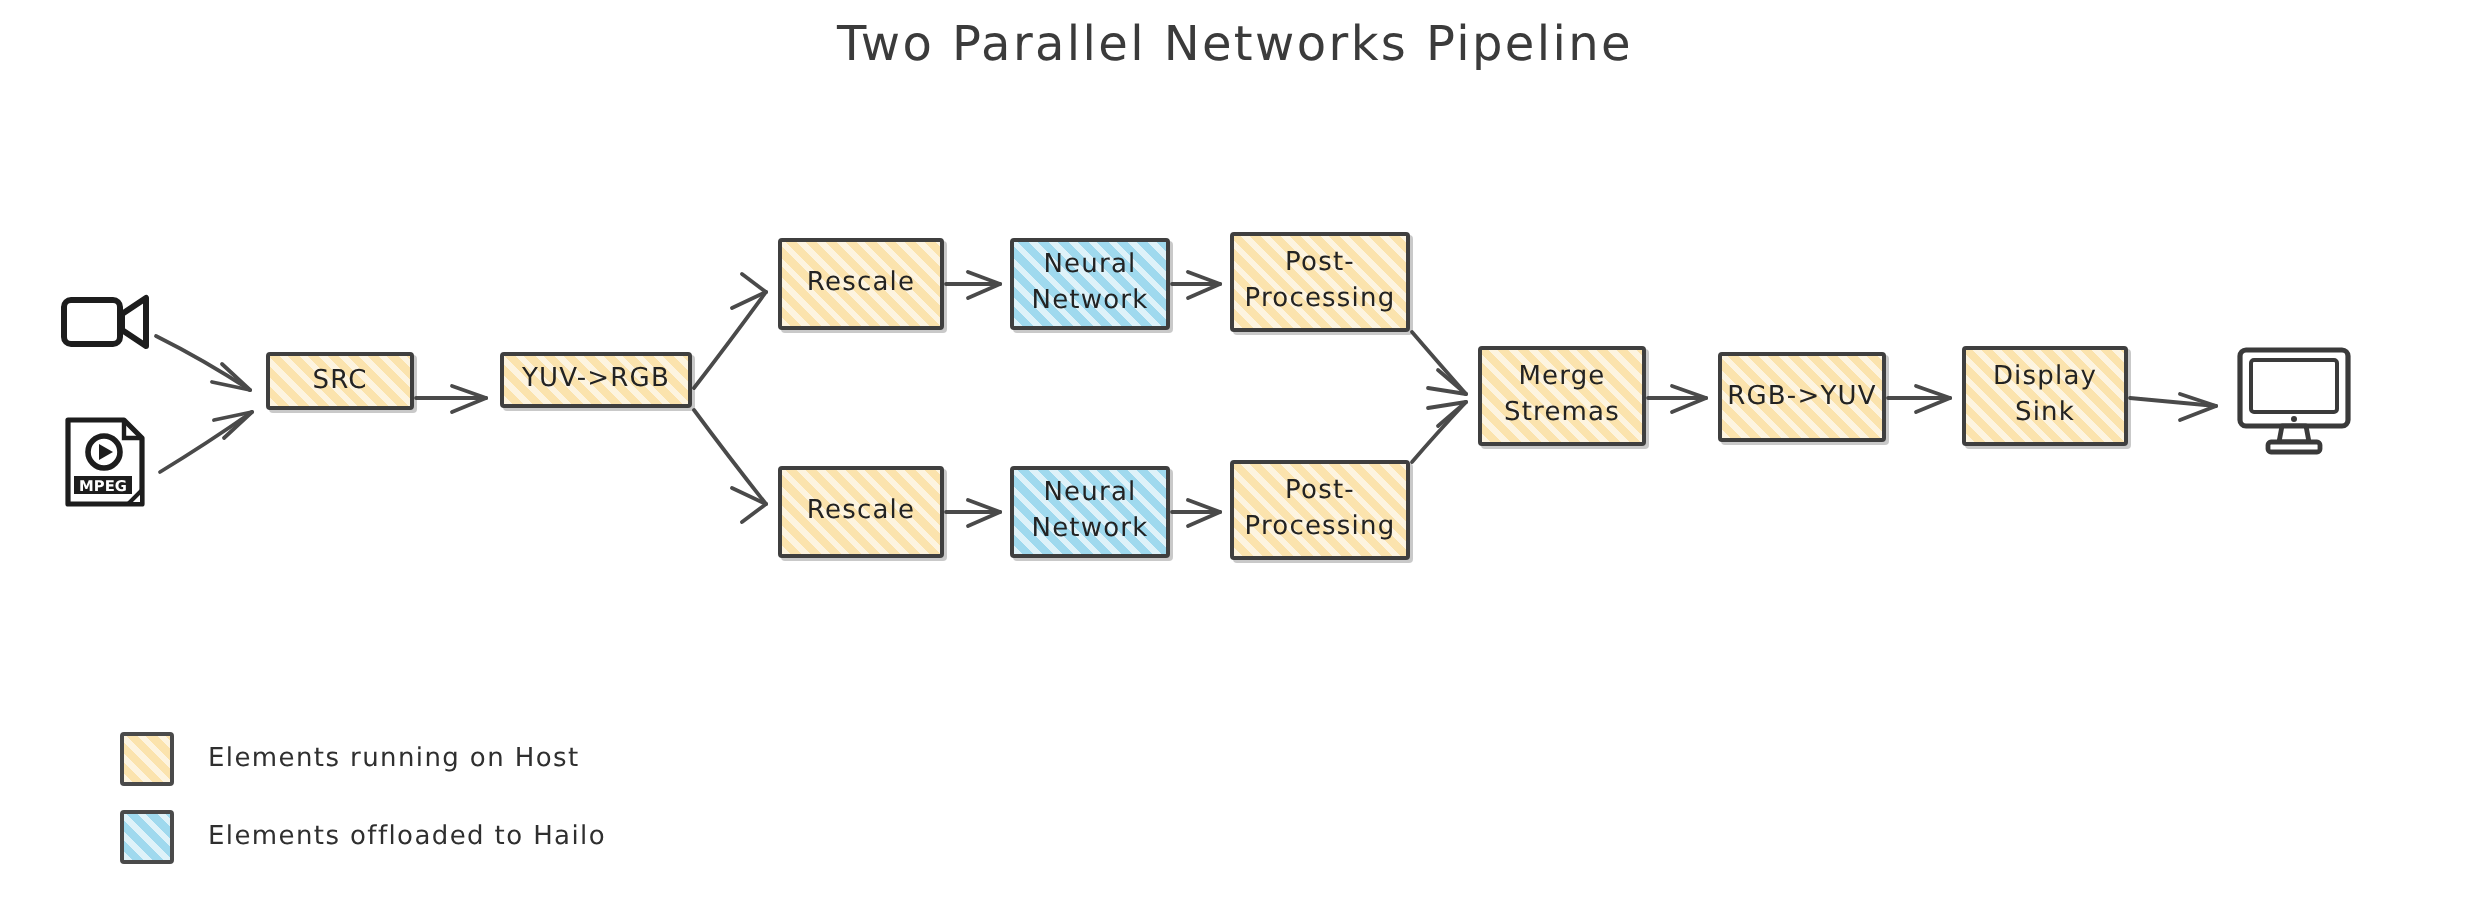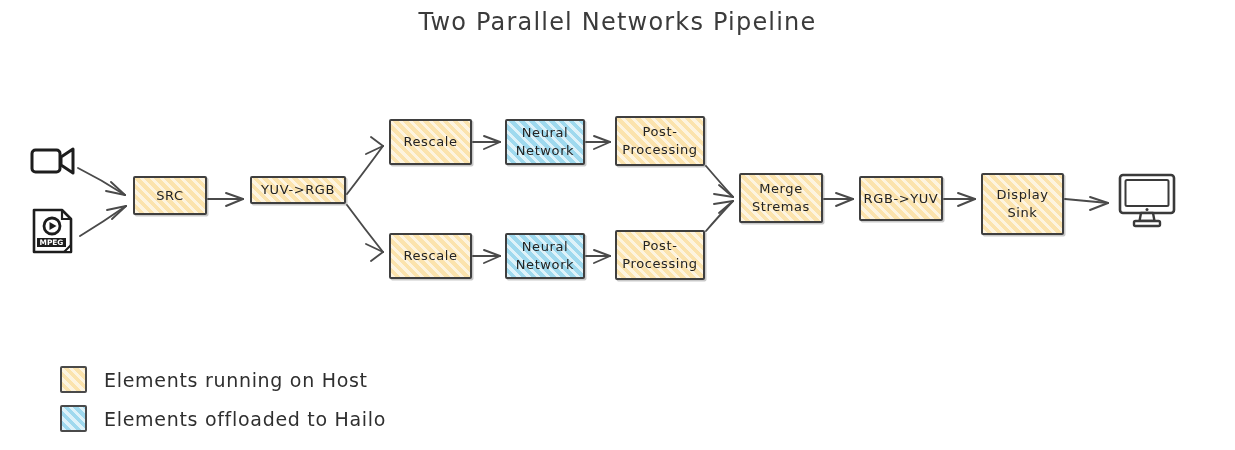--- a/index.html
+++ b/index.html
@@ -113,21 +113,21 @@
     background-image: repeating-linear-gradient(
       45deg,
       rgba(255,255,255,0.66) 0px,
       rgba(255,255,255,0.66) 3px,
       rgba(0,0,0,0) 3px,
       rgba(0,0,0,0) 7px
     );
   }
   .legend-text {
     margin-left: 17px;
-    font-size: 19px;
+    font-size: 13px;
     letter-spacing: 0.7px;
     color: #2f2f2f;
     white-space: nowrap;
   }
 </style>
 </head>
 <body>
 
 <svg id="canvas" viewBox="0 0 1235 450" xmlns="http://www.w3.org/2000/svg">
   <g fill="none" stroke="#4a4a4a" stroke-width="1.9" stroke-linecap="round" stroke-linejoin="round">
@@ -243,21 +243,21 @@
   <svg width="60" height="56" viewBox="0 0 60 56" xmlns="http://www.w3.org/2000/svg">
     <rect x="3" y="2" width="54" height="38" rx="3" ry="3" fill="#ffffff" stroke="#3a3a3a" stroke-width="2.6"></rect>
     <rect x="8.5" y="7" width="43" height="26" rx="1.5" ry="1.5" fill="#ffffff" stroke="#3a3a3a" stroke-width="2"></rect>
     <circle cx="30" cy="36.5" r="1.5" fill="#3a3a3a"></circle>
     <path d="M24 40 L 36 40 L 37.5 48 L 22.5 48 Z" fill="#ffffff" stroke="#3a3a3a" stroke-width="2.4" stroke-linejoin="round"></path>
     <rect x="17" y="48" width="26" height="5" rx="1.5" ry="1.5" fill="#ffffff" stroke="#3a3a3a" stroke-width="2.4"></rect>
   </svg>
 </div>
 
 <div id="nodes-layer">
-    <div class="node host" style="left: 133px; top: 176px; width: 74px; height: 39px;">
+    <div class="node host" style="left: 133px; top: 176px; width: 74px; height: 29px;">
       <span class="label">SRC</span>
     </div>
     <div class="node host" style="left: 250px; top: 176px; width: 96px; height: 28px;">
       <span class="label">YUV-&gt;RGB</span>
     </div>
     <div class="node host" style="left: 389px; top: 119px; width: 83px; height: 46px;">
       <span class="label">Rescale</span>
     </div>
     <div class="node hailo" style="left: 505px; top: 119px; width: 80px; height: 46px;">
       <span class="label">Neural
@@ -278,21 +278,21 @@
       <span class="label">Post-
 Processing</span>
     </div>
     <div class="node host" style="left: 739px; top: 173px; width: 84px; height: 50px;">
       <span class="label">Merge
 Stremas</span>
     </div>
     <div class="node host" style="left: 859px; top: 176px; width: 84px; height: 45px; text-align: right;">
       <span class="label">RGB-&gt;YUV</span>
     </div>
-    <div class="node host" style="left: 981px; top: 173px; width: 83px; height: 62px;">
+    <div class="node host" style="left: 981px; top: 173px; width: 83px; height: 50px;">
       <span class="label">Display
 Sink</span>
     </div>
   </div>
 
 <div class="legend">
   <div class="legend-row" style="left:60px; top:366px;">
     <div class="swatch host"></div>
     <div class="legend-text">Elements running on Host</div>
   </div>

